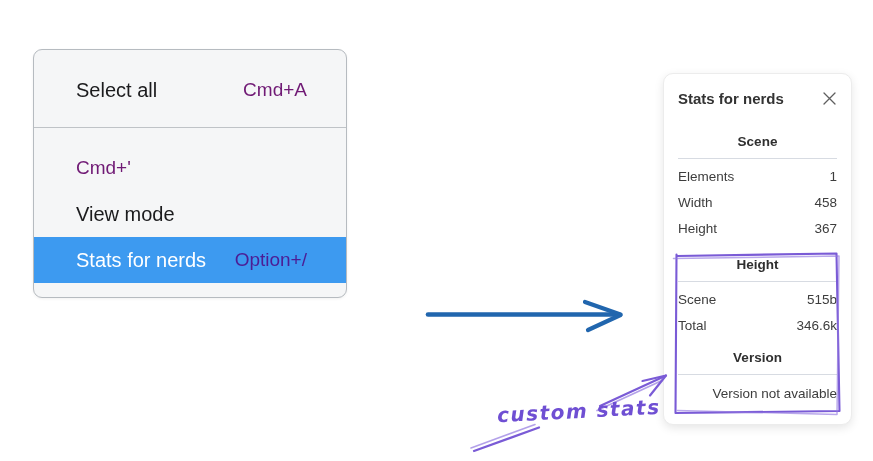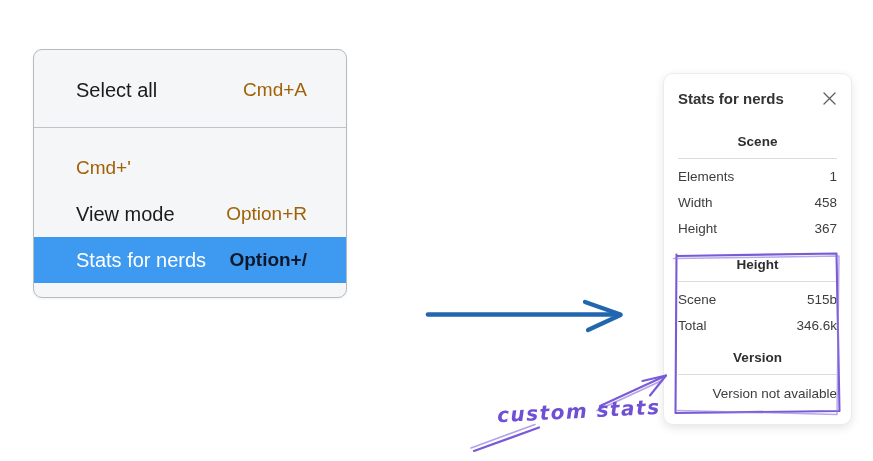--- a/index.html
+++ b/index.html
@@ -18,25 +18,25 @@
     border-radius:9px;
     padding:17px 0 14px 0;
     box-shadow:0 1px 3px rgba(0,0,0,0.06);
   }
   .menu-item{
     height:46px;display:flex;align-items:center;justify-content:space-between;
     padding:0 39px 0 42px;
     font-size:20px;color:#1b1b1d;
     cursor:default;
   }
-  .menu-item .mi-shortcut{color:#a16207;font-size:19px;}
+  .menu-item .mi-shortcut{color:#701a75;font-size:19px;}
   .menu-item.highlighted{
     background:#3d9af0;color:#ffffff;font-weight:500;
   }
-  .menu-item.highlighted .mi-shortcut{color:#0f172a;font-weight:700;}
+  .menu-item.highlighted .mi-shortcut{color:#4c1d95;font-weight:400;}
   .menu-divider{
     height:1px;background:#bfc3c7;margin:14px 0 17px 0;
   }
 
   
   .stats-panel{
     position:absolute;left:663px;top:73px;width:189px;height:352px;
     box-sizing:border-box;
     background:#ffffff;
     border:1px solid #ececec;
@@ -82,21 +82,20 @@
 
   <div class="menu-divider"></div>
 
   <div class="menu-item">
     <span class="mi-shortcut">Cmd+'</span>
   </div>
 
 
   <div class="menu-item">
     <span class="mi-label">View mode</span>
-    <span class="mi-shortcut">Option+R</span>
   </div>
 
   <div class="menu-item highlighted">
     <span class="mi-label">Stats for nerds</span>
     <span class="mi-shortcut">Option+/</span>
   </div>
 
 </div>
 
 <div class="stats-panel">

